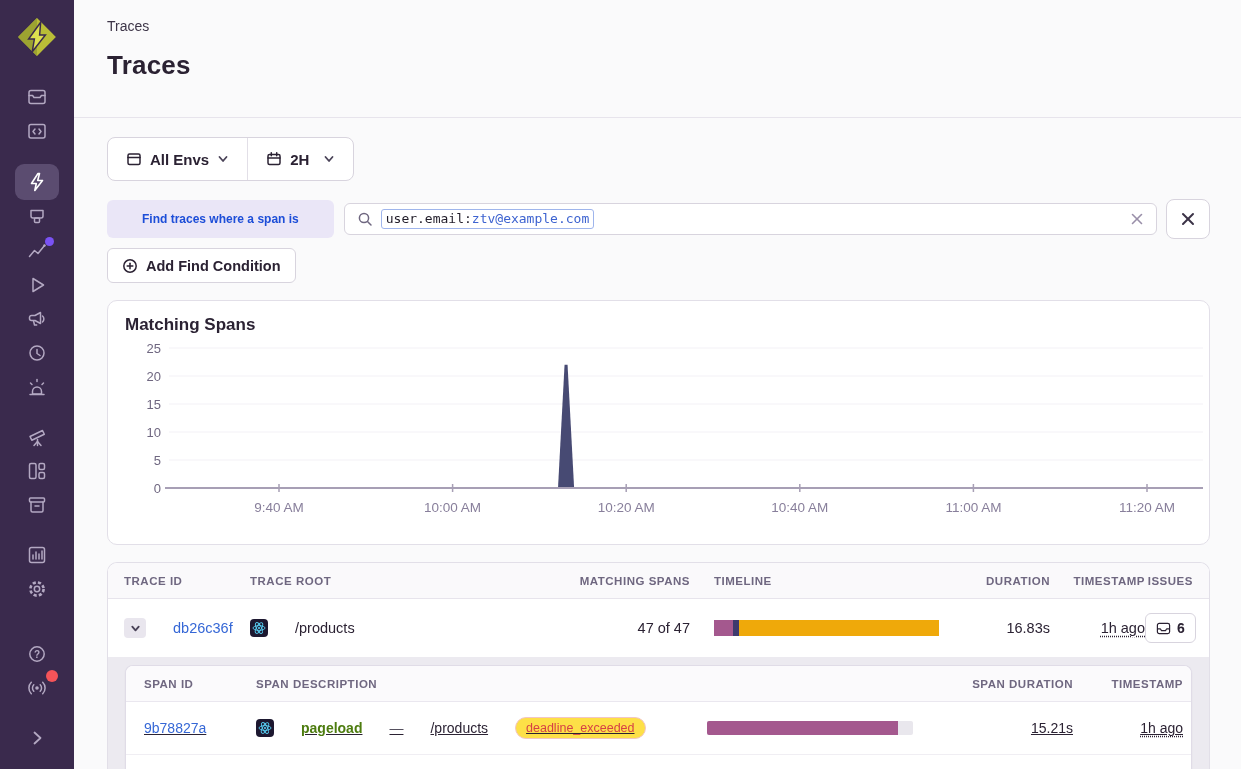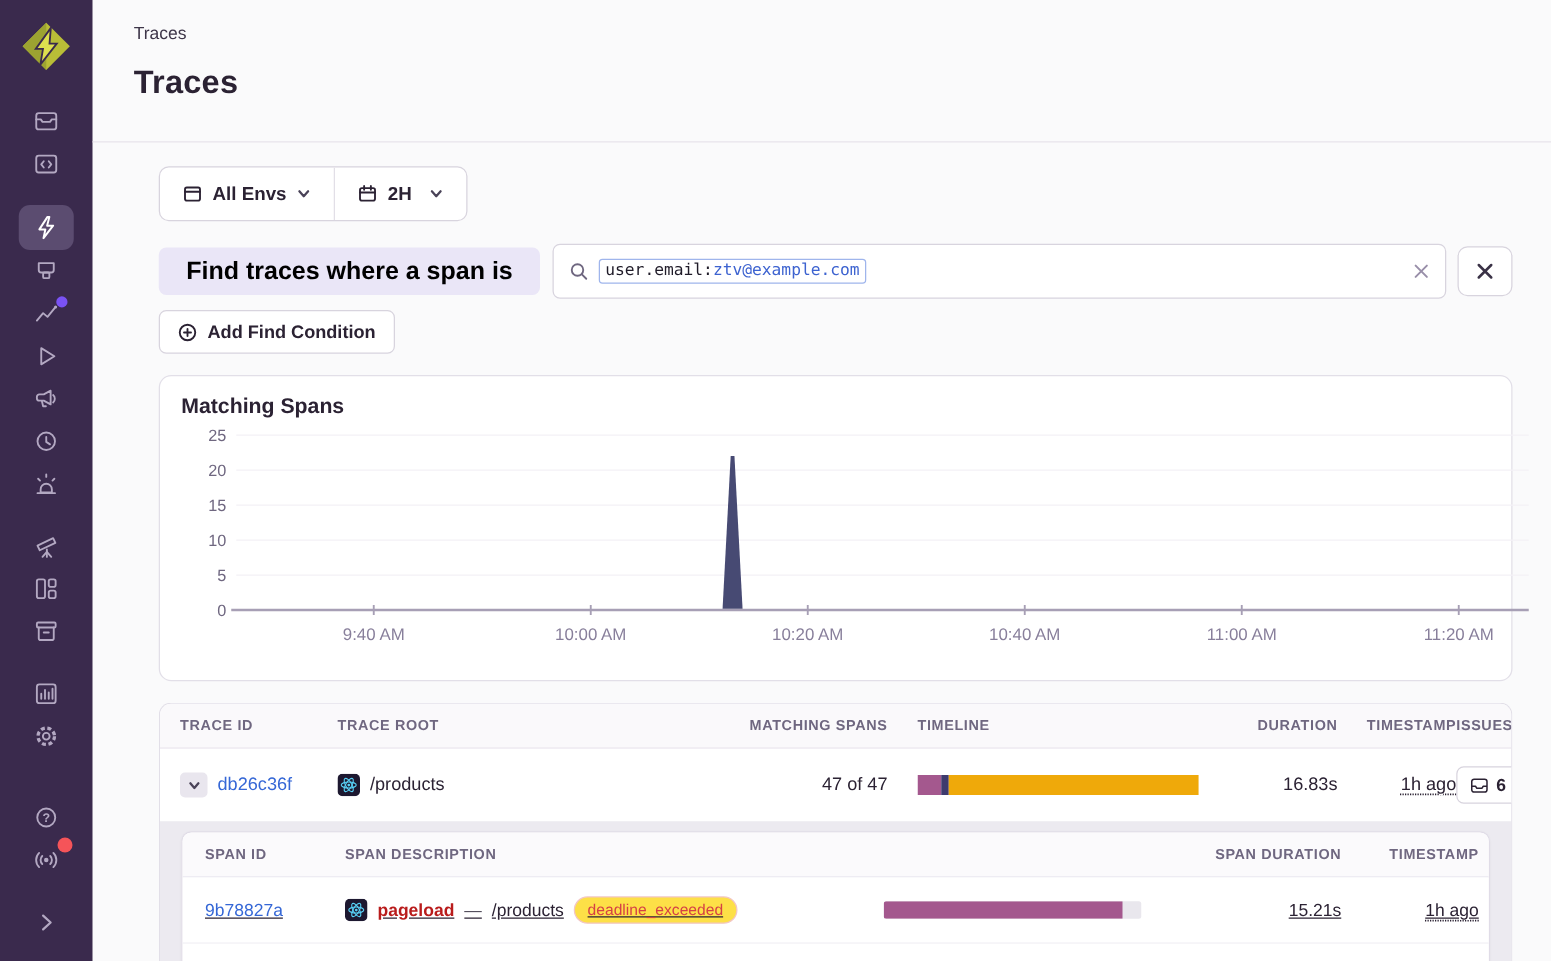--- a/index.html
+++ b/index.html
@@ -23,32 +23,32 @@
   
   .main { flex:1; display:flex; flex-direction:column; min-width:0; }
   .page-header { padding:18px 31px 18px 33px; border-bottom:1px solid #e7e4ec; height:118px; }
   .breadcrumb { font-size:14px; color:#3d3548; }
   .title-row { display:flex; align-items:center; justify-content:space-between; margin-top:16px; }
   .page-title { font-size:26px; font-weight:700; color:#2b2233; letter-spacing:0.2px; }
   .btn { display:inline-flex; align-items:center; gap:8px; background:#fff; border:1px solid #d8d4de; border-radius:6px; font-weight:600; font-size:14.5px; color:#2b2233; cursor:pointer; font-family:inherit; }
   .feedback-btn { height:34px; padding:0 14px; }
   .bicon { width:16px; height:16px; stroke:#2b2233; fill:none; stroke-width:1.5; stroke-linecap:round; stroke-linejoin:round; }
 
-  .content { padding:19px 31px 0 33px;margin-left:20px; }
+  .content { padding:19px 31px 0 33px; }
 
   
   .segmented { display:inline-flex; align-items:center; height:44px; background:#fff; border:1px solid #d8d4de; border-radius:8px; overflow:hidden; }
   .seg-btn { display:flex; align-items:center; gap:8px; padding:0 18px; height:100%; font-size:15px; font-weight:700; color:#2b2233; background:transparent; border:none; cursor:pointer; font-family:inherit; }
   .seg-divider { width:1px; height:100%; background:#e2dfe7; }
   .chev { width:12px; height:12px; stroke:#4a4358; fill:none; stroke-width:1.8; stroke-linecap:round; stroke-linejoin:round; }
 
   
   .search-row { display:flex; align-items:center; margin-top:18px; gap:9px; }
-  .condition-pill { height:38px; display:flex; align-items:center; padding:0 22px; background:#eae6f7; border-radius:6px; color:#000000; font-weight:700; font-size:20px; margin-right:1px; }
-  .search-bar { flex:1; height:44px; background:#fff; border:1px solid #d8d4de; border-radius:6px; display:flex; align-items:center; padding:0 12px; gap:8px; }
+  .condition-pill { height:38px; display:flex; align-items:center; padding:0 35px; background:#eae6f7; border-radius:6px; color:#1d4ed8; font-weight:700; font-size:12px; margin-right:1px; }
+  .search-bar { flex:1; height:32px; background:#fff; border:1px solid #d8d4de; border-radius:6px; display:flex; align-items:center; padding:0 12px; gap:8px; }
   .token { font-family:"DejaVu Sans Mono", monospace; font-size:13px; border:1.5px solid #9fb5ec; border-radius:3px; padding:1px 4px 2px; background:#fff; white-space:nowrap; cursor:text; }
   .token-key { color:#201c29; }
   .token-value { color:#3d63d0; }
   .icon-x { width:14px; height:14px; stroke:#998fa9; fill:none; stroke-width:1.6; stroke-linecap:round; cursor:pointer; margin-left:auto; }
   .close-square { width:44px; height:40px; background:#fff; border:1px solid #d8d4de; border-radius:8px; display:flex; align-items:center; justify-content:center; cursor:pointer; }
   .close-square svg { width:16px; height:16px; stroke:#3a3246; stroke-width:2; fill:none; stroke-linecap:round; }
 
   .add-condition { height:35px; padding:0 14px; margin-top:9px; }
 
   
@@ -57,38 +57,38 @@
   .chart-title { font-size:17px; font-weight:700; color:#2b2233; }
   #matching-spans-chart { display:block; width:1084px; height:182px; margin-top:6px; font-family:"Liberation Sans", sans-serif; }
 
   
   .trace-card { margin-top:17px; border-radius:10px 10px 0 0; overflow:hidden; height:207px; border-bottom:none; }
   .t-grid { display:grid; grid-template-columns:126px 290px 150px 250px 110px 95px 1fr; align-items:center; }
   .t-head { height:36px; background:#faf9fb; border-bottom:1px solid #e7e4ec; padding:0 16px; }
   .th { font-size:11.5px; font-weight:700; text-transform:uppercase; letter-spacing:0.045em; color:#6f6780; }
   .right { text-align:right; justify-self:end; }
   .t-row { height:58px; padding:0 16px; background:#fff; font-size:14.5px; }
-  .cell-flex { display:flex; align-items:center; gap:8px; }
+  .cell-flex { display:flex; align-items:center; gap:27px; }
   .expander { width:22px; height:20px; background:#e9e6ee; border:none; border-radius:4px; display:inline-flex; align-items:center; justify-content:center; cursor:pointer; }
   .expander svg { width:11px; height:11px; stroke:#4a4358; stroke-width:2; fill:none; stroke-linecap:round; stroke-linejoin:round; }
   .link { color:#3567d6; cursor:pointer; }
   .plat-icon { width:18px; height:18px; flex:0 0 18px; }
   .timeline-col { justify-self:start; padding-left:24px; }
   .timeline-bar { position:relative; width:225px; height:16px; overflow:hidden; }
   .dotted { text-decoration:underline dotted; text-underline-offset:3px; cursor:pointer; }
   .issues-btn { height:30px; padding:0 10px; gap:6px; font-weight:700; font-size:14px; }
   .issues-btn svg { width:15px; height:15px; stroke:#2b2233; fill:none; stroke-width:1.3; stroke-linejoin:round; }
 
   
   .expanded { background:#eceaf0; padding:8px 17px 0; height:113px; }
   .span-table { background:#fff; border:1px solid #e0dce7; border-bottom:none; border-radius:8px 8px 0 0; overflow:hidden; box-shadow:0 1px 2px rgba(43,34,51,0.05); }
   .s-grid { display:grid; grid-template-columns:112px 330px 1fr 140px 110px; align-items:center; }
   .s-head { height:36px; background:#fbfafc; border-bottom:1px solid #eae7ef; padding:0 8px 0 18px; }
   .s-row { height:53px; padding:0 8px 0 18px; border-bottom:1px solid #f0eef3; background:#fff; font-size:14px;text-decoration:underline; }
-  .op { font-weight:700; color:#b91c1c; }
+  .op { font-weight:700; color:#4d7c0f; }
   .dash { color:#55505e; }
   .badge { font-size:12.5px; border-radius:20px; padding:3px 10px; white-space:nowrap; }
   .badge-error { color:#d64045; background:#fde047; border:1px solid #f2c6c4; }
   .span-bar-track { position:relative; width:206px; height:14px; background:#e9e7ed; border-radius:2px; overflow:hidden; justify-self:end; margin-right:20px; }
 </style>
 </head>
 <body>
 
 <div class="app">
 

